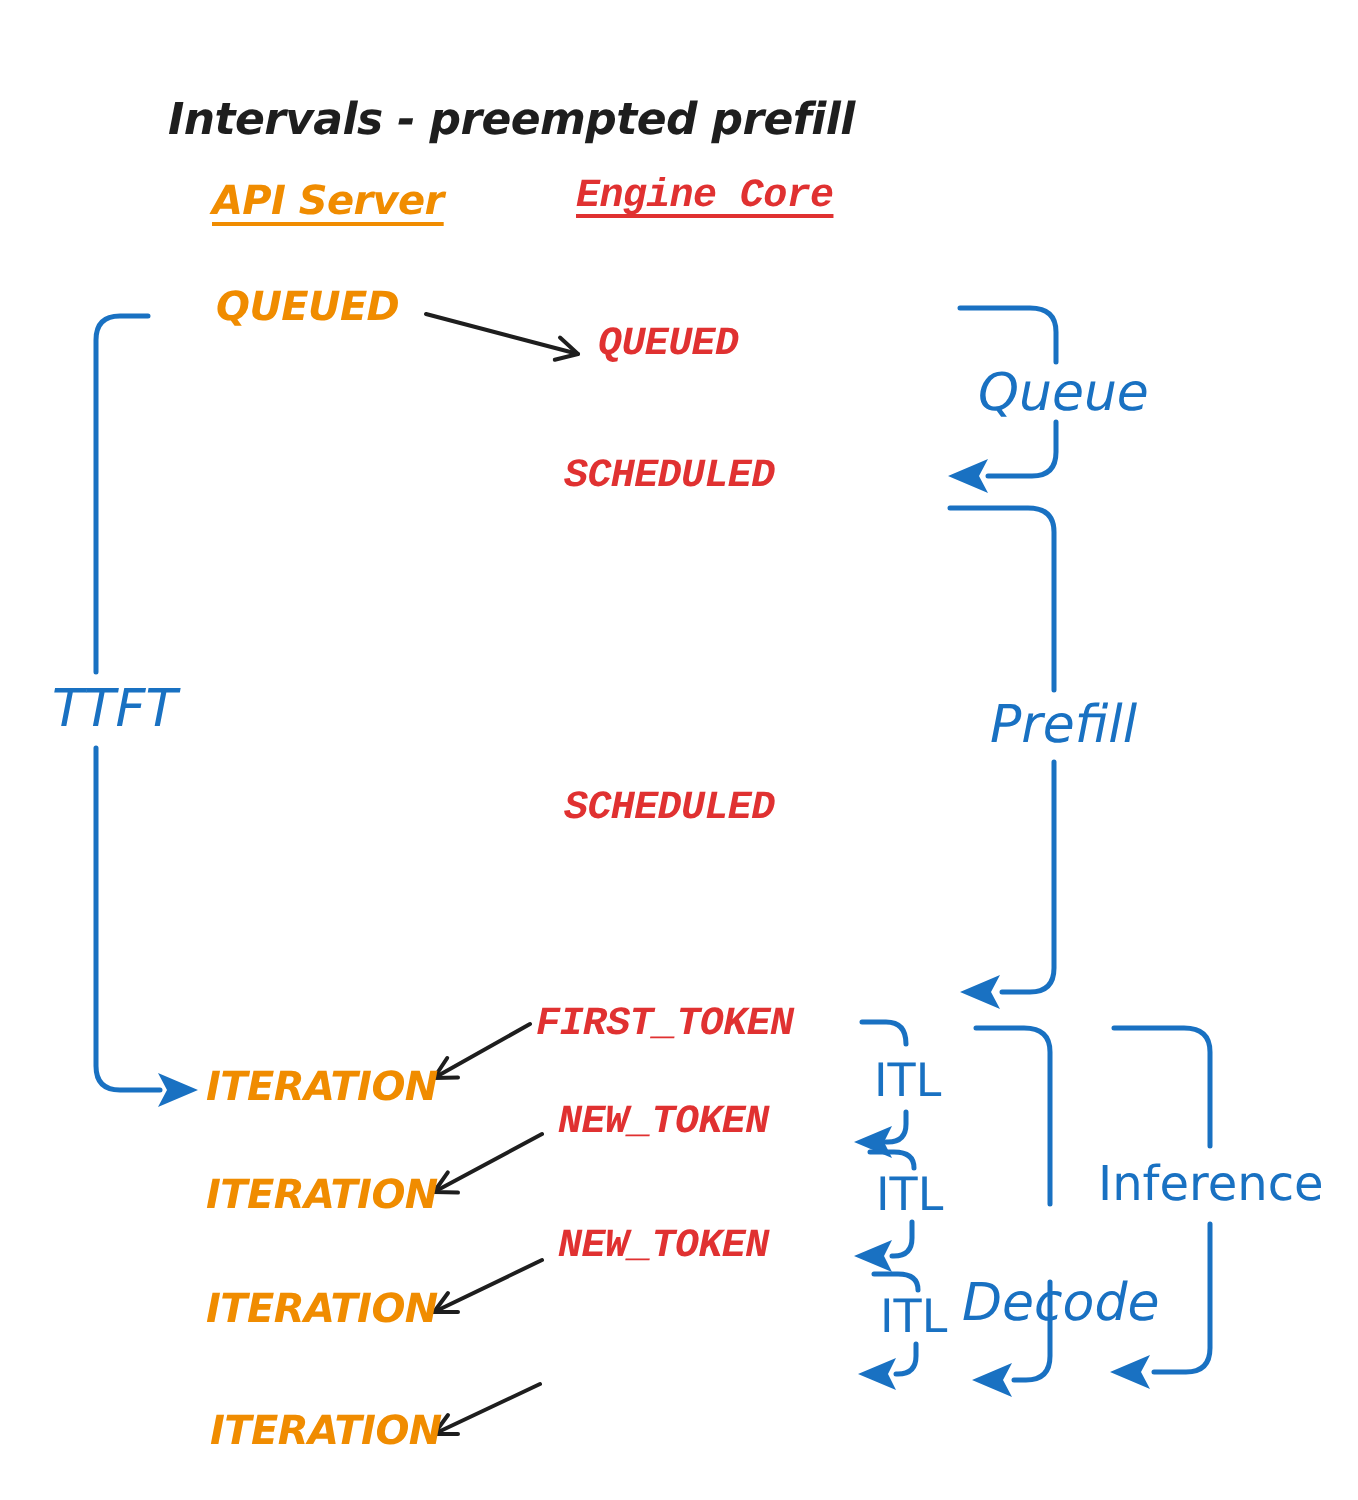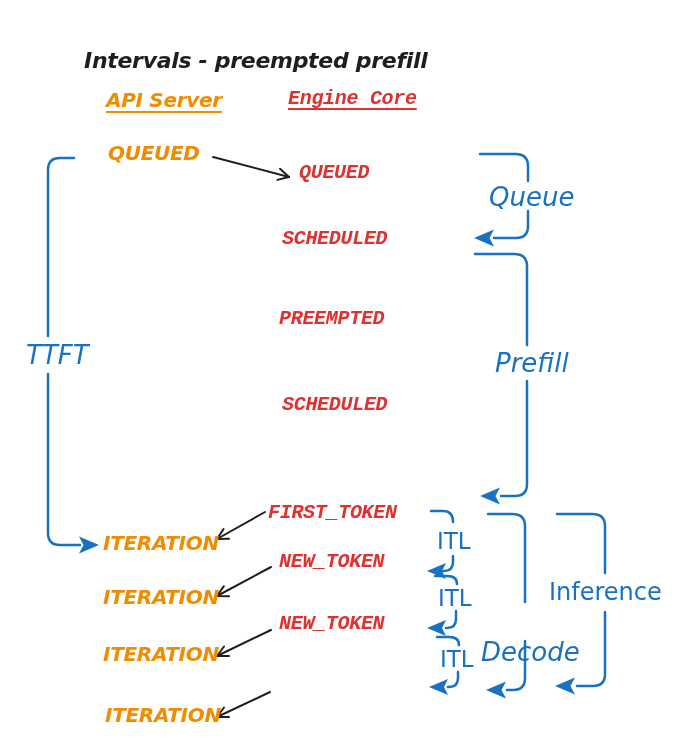--- a/index.html
+++ b/index.html
@@ -123,21 +123,20 @@
   <div class="lbl hand colhead engine" style="left:288px; top:88px;">Engine Core</div>
 
   <div class="lbl hand event api" style="left:108px; top:142px;">QUEUED</div>
   <div class="lbl hand event api" style="left:103px; top:532px;">ITERATION</div>
   <div class="lbl hand event api" style="left:103px; top:586px;">ITERATION</div>
   <div class="lbl hand event api" style="left:103px; top:643px;">ITERATION</div>
   <div class="lbl hand event api" style="left:105px; top:704px;">ITERATION</div>
 
   <div class="lbl hand event engine" style="left:299px; top:162px;">QUEUED</div>
   <div class="lbl hand event engine" style="left:282px; top:228px;">SCHEDULED</div>
-  <div class="lbl hand event engine" style="left:279px; top:308px;">PREEMPTED</div>
   <div class="lbl hand event engine" style="left:282px; top:394px;">SCHEDULED</div>
   <div class="lbl hand event engine" style="left:268px; top:502px;">FIRST_TOKEN</div>
   <div class="lbl hand event engine" style="left:279px; top:551px;">NEW_TOKEN</div>
   <div class="lbl hand event engine" style="left:279px; top:613px;">NEW_TOKEN</div>
 
   <div class="lbl interval sz26" style="left:26px; top:341px;">TTFT</div>
   <div class="lbl interval sz26" style="left:489px; top:183px;">Queue</div>
   <div class="lbl interval sz26" style="left:495px; top:349px;">Prefill</div>
   <div class="lbl interval sz23" style="left:437px; top:529px;">ITL</div>
   <div class="lbl interval sz23" style="left:438px; top:586px;">ITL</div>

